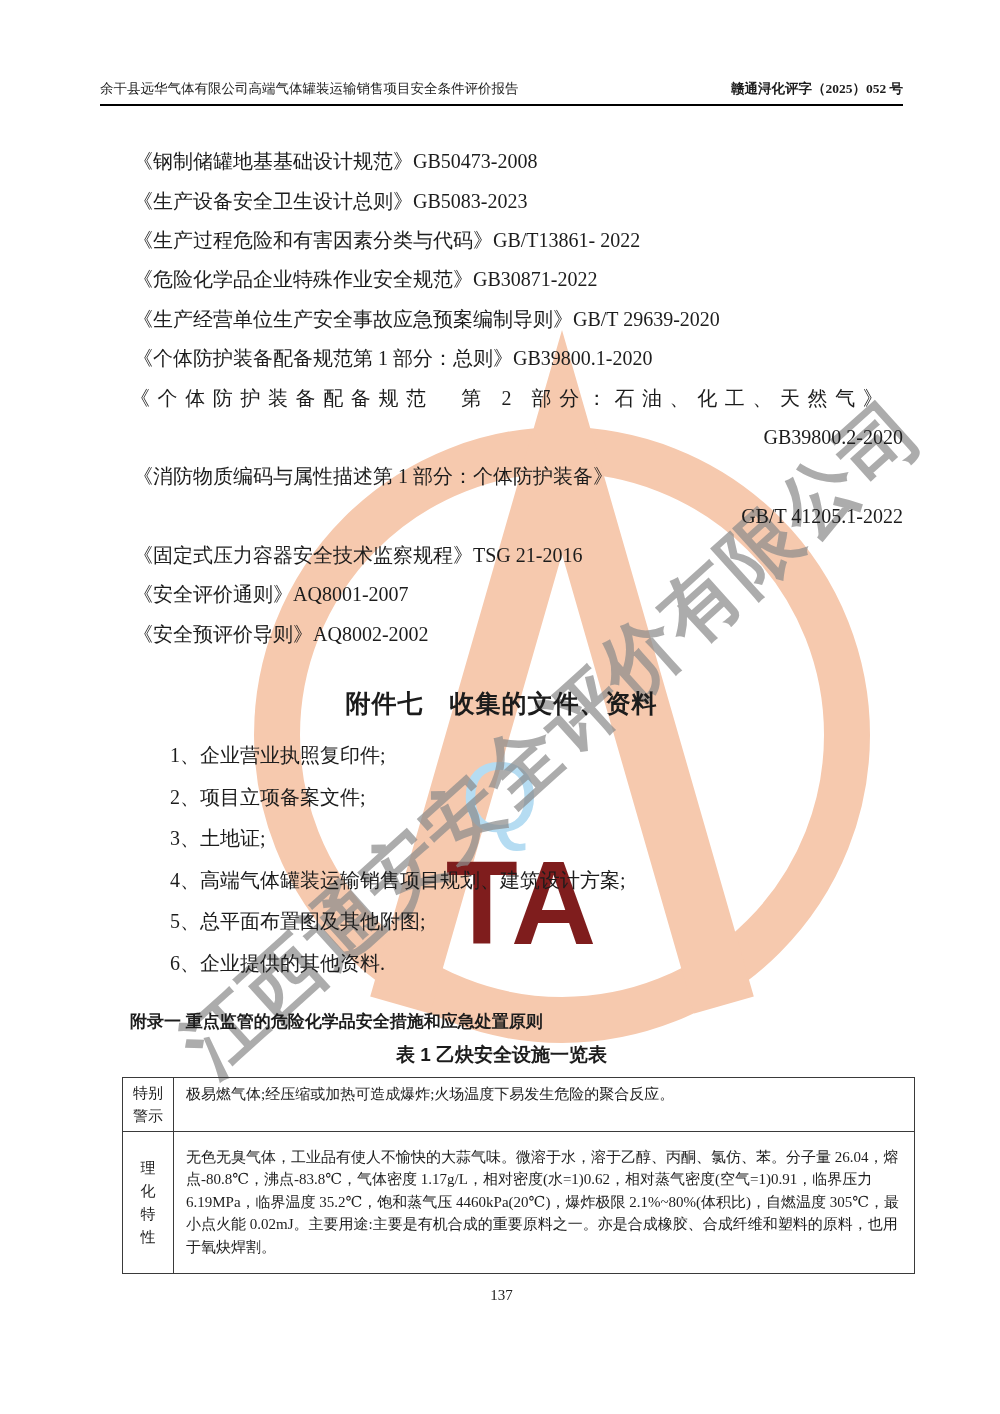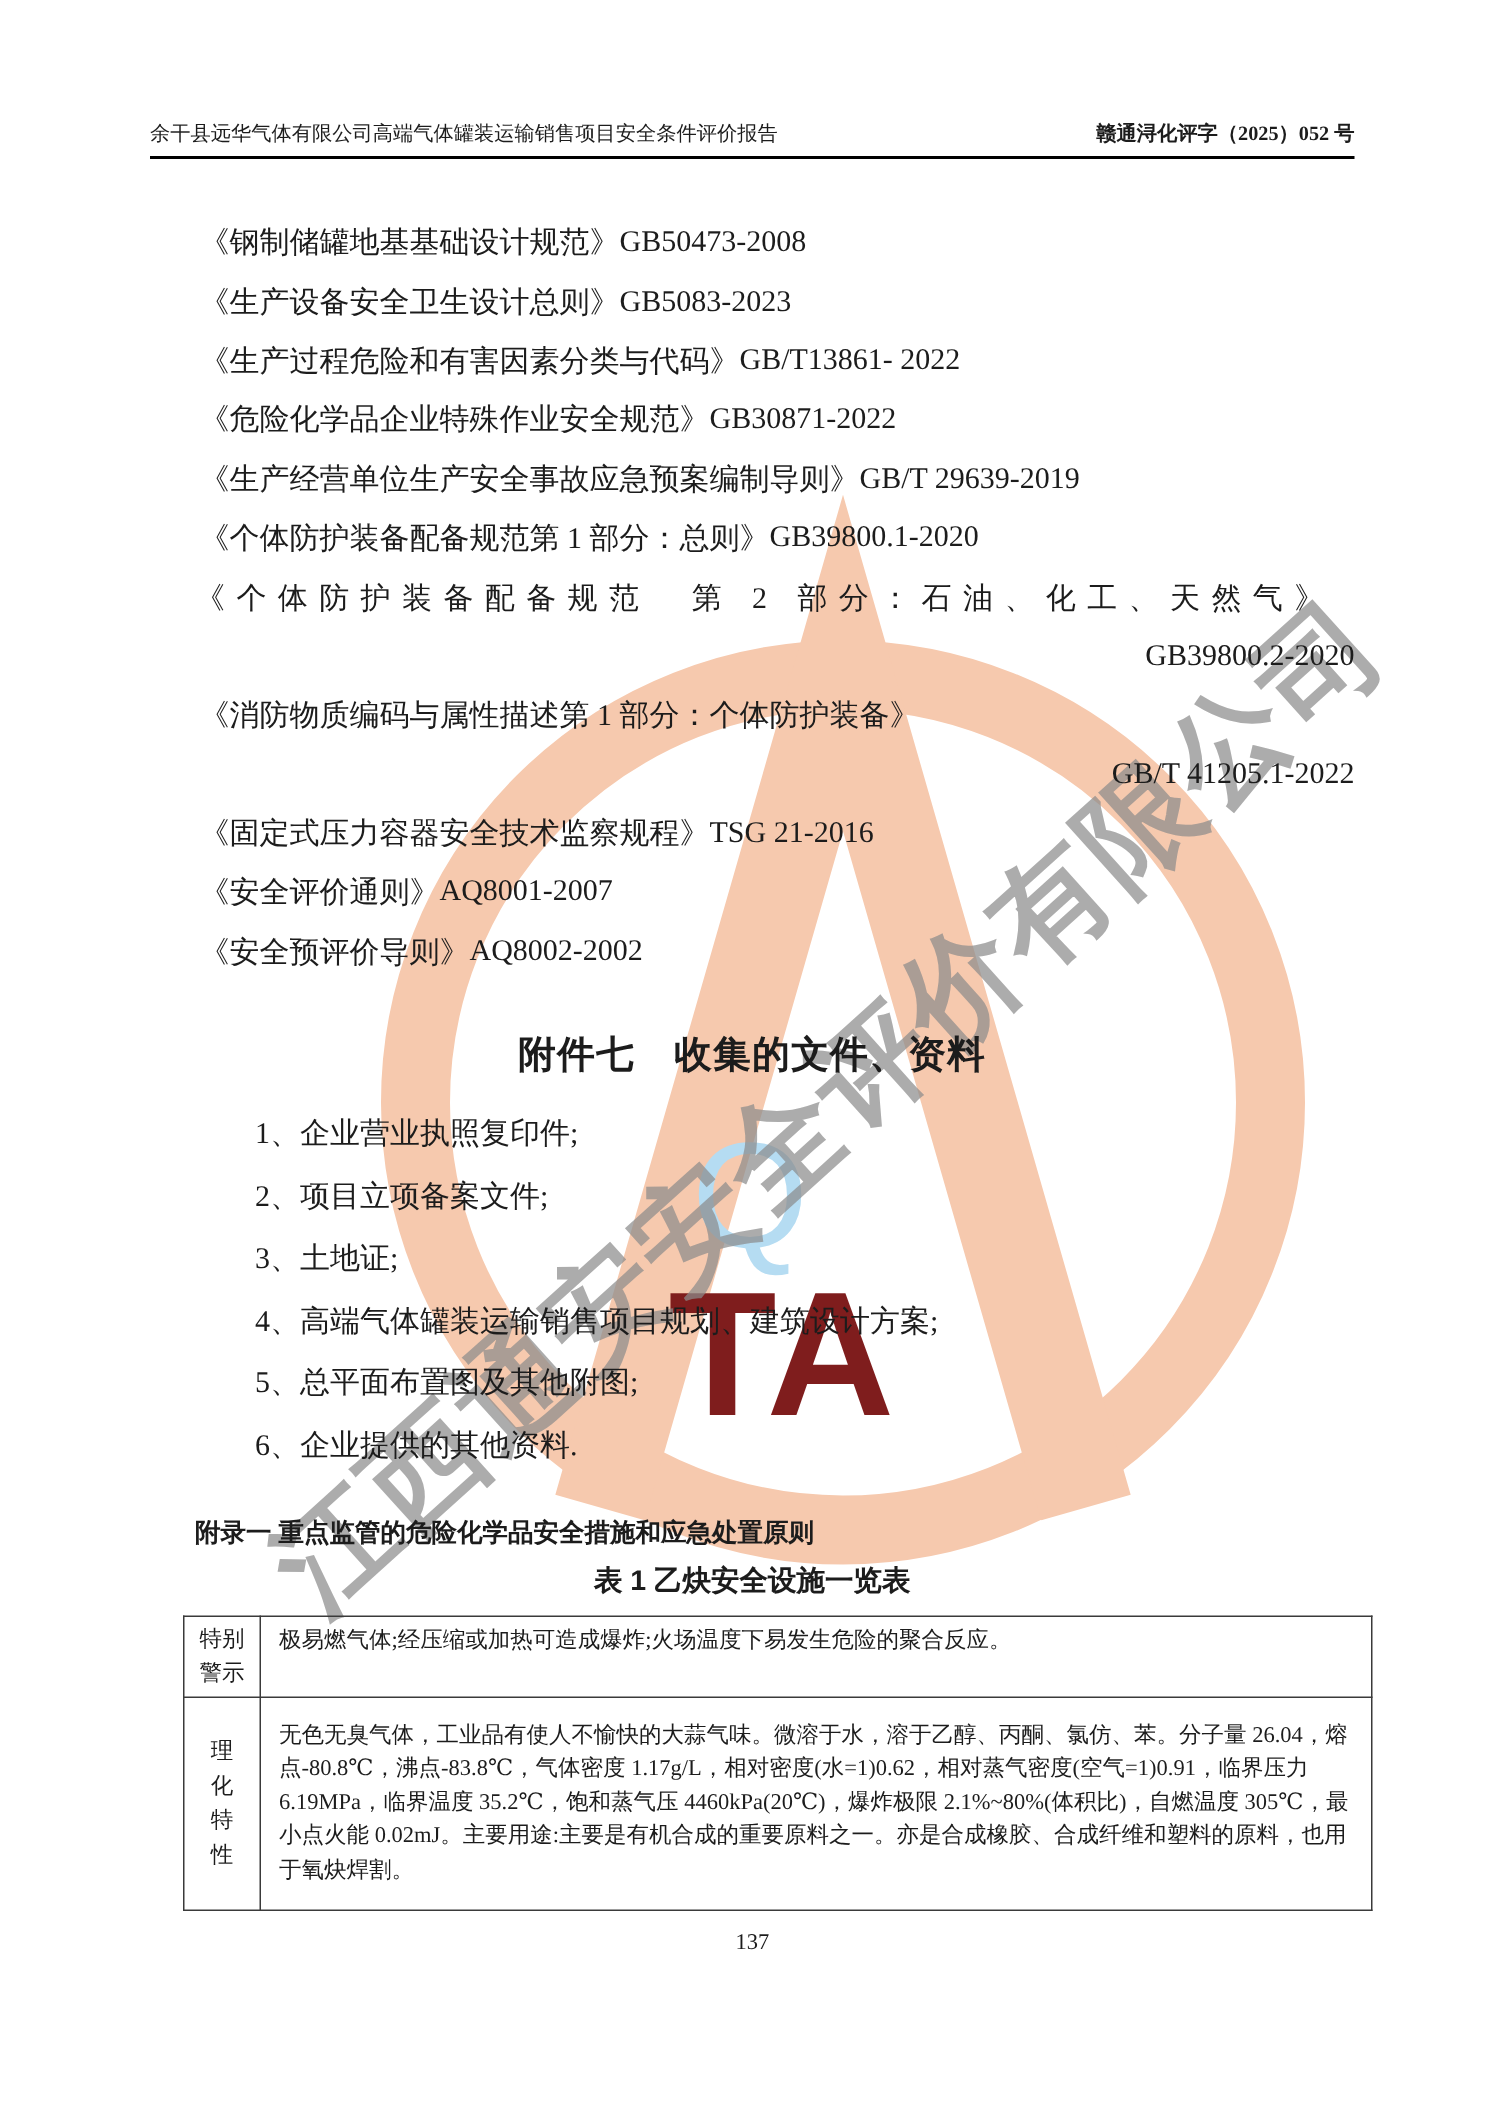--- a/index.html
+++ b/index.html
@@ -113,21 +113,21 @@
       <div class="std-row">
         <span class="t">《生产过程危险和有害因素分类与代码》</span>
         <span class="c">GB/T13861- 2022</span>
       </div>
       <div class="std-row">
         <span class="t">《危险化学品企业特殊作业安全规范》</span>
         <span class="c">GB30871-2022</span>
       </div>
       <div class="std-row">
         <span class="t">《生产经营单位生产安全事故应急预案编制导则》</span>
-        <span class="c">GB/T 29639-2019</span>
+        <span class="c">GB/T 29639-2020</span>
       </div>
       <div class="std-row">
         <span class="t">《个体防护装备配备规范第 1 部分：总则》</span>
         <span class="c">GB39800.1-2020</span>
       </div>
       <div class="std-row spread">
         <span class="t">《个体防护装备配备规范　第 2 部分：石油、化工、天然气》</span>
       </div>
       <div class="std-row code-only">
         <span class="c">GB39800.2-2020</span>

